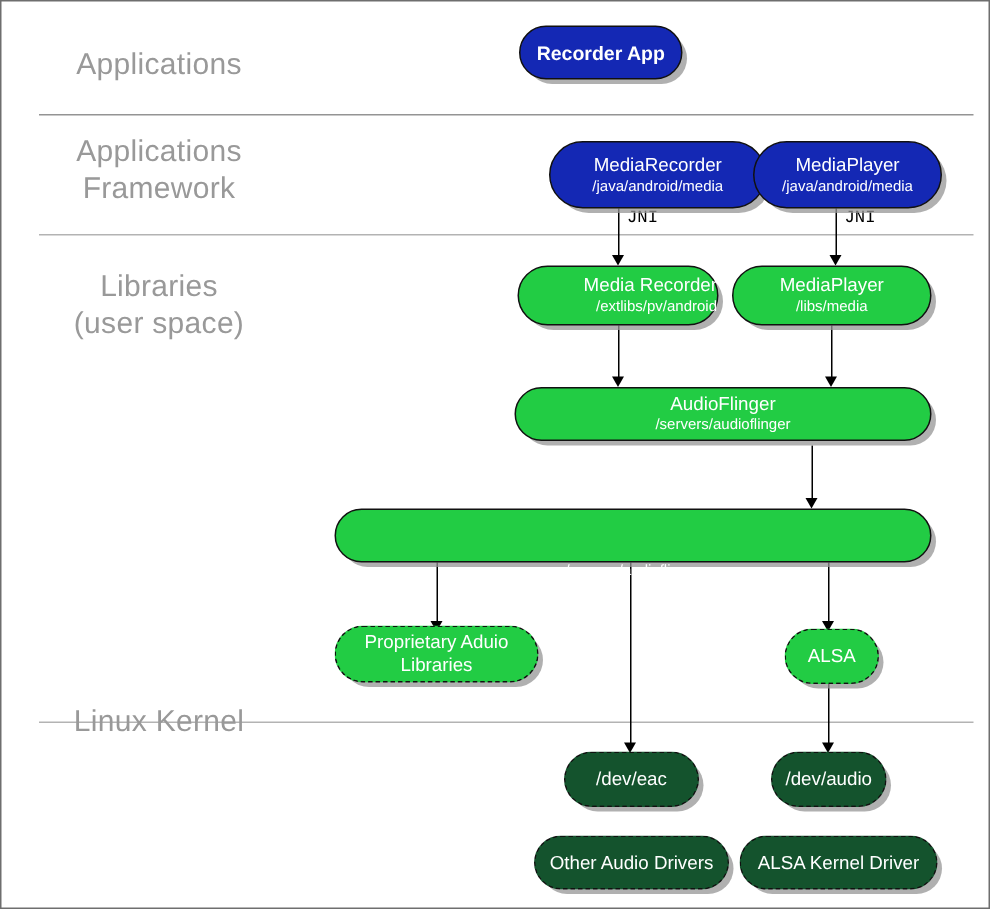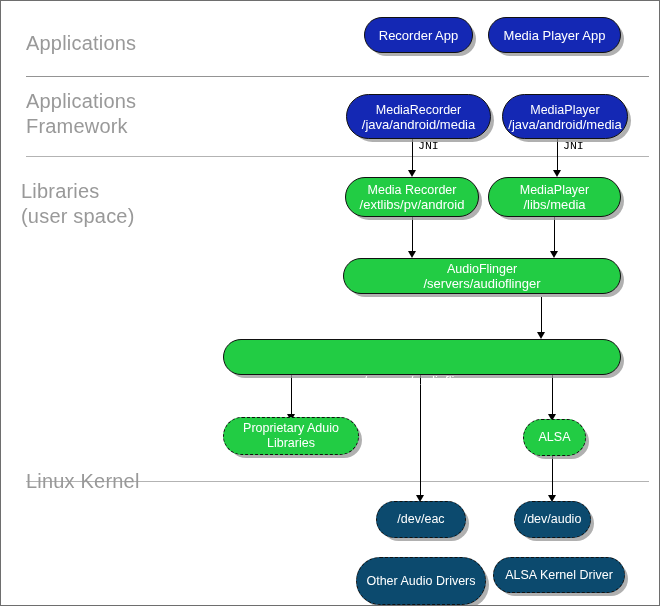--- a/index.html
+++ b/index.html
@@ -25,21 +25,21 @@
     height: 0;
     border-top: 1px solid #b3b3b3;
   }
   .divider.strong { border-top: 1px solid #949494; }
 
   .layer-label {
     position: absolute;
     color: #999999;
     font-size: 20px;
     line-height: 25px;
-    text-align: left;
+    text-align: center;
     white-space: pre-line;
     letter-spacing: 0.2px;
   }
 
   
   .node {
     position: absolute;
     box-sizing: border-box;
     border-radius: 999px;
     display: flex;
@@ -52,27 +52,27 @@
     box-shadow: 4px 4px 0 -1px rgba(150,150,150,0.75);
     z-index: 3;
   }
   .node .title {
     font-size: 12.5px;
     line-height: 15px;
     white-space: nowrap;
   }
   .node .title.big { font-size: 13px; }
   .node .sub {
-    font-size: 13px;
+    font-size: 10px;
     line-height: 13px;
     white-space: nowrap;
   }
   .node.blue  { background: #1428b4; }
   .node.green { background: #22cc44; }
-  .node.red   { background: #0c4a6e; }
+  .node.red   { background: #14532d; }
   .node.dashed { border: 1px dashed #111111; }
   .node.two-line .title { line-height: 15px; }
 
   
   .vline {
     position: absolute;
     width: 0;
     border-left: 1.4px solid #000000;
     z-index: 1;
   }
@@ -105,47 +105,44 @@
   <div class="layer-label" style="left:25px; top:30px; width:160px;">Applications</div>
 
   <div class="layer-label" style="left:25px; top:88px; width:160px;">Applications
 Framework</div>
 
   <div class="layer-label" style="left:20px; top:178px; width:170px;">Libraries
 (user space)</div>
 
   <div class="layer-label" style="left:25px; top:468px; width:160px;">Linux Kernel</div>
 
-  <div class="node blue" style="left:363px; top:16px; width:109px; height:36px;">
+  <div class="node blue" style="left:345px; top:16px; width:109px; height:36px;font-weight:bold;">
     <span class="title big">Recorder App</span>
   </div>
 
-  <div class="node blue" style="left:487px; top:16px; width:133px; height:36px;">
-    <span class="title big">Media Player App</span>
-  </div>
-
-  <div class="node blue" style="left:345px; top:93px; width:145px; height:45px;">
+
+  <div class="node blue" style="left:365px; top:93px; width:145px; height:45px;">
     <span class="title">MediaRecorder</span>
     <span class="sub">/java/android/media</span>
   </div>
 
   <div class="node blue" style="left:501px; top:93px; width:126px; height:45px;">
     <span class="title">MediaPlayer</span>
     <span class="sub">/java/android/media</span>
   </div>
 
   <div class="vline" style="left:411px; top:138px; height:34px;"></div>
   <div class="arrowhead" style="left:406.5px; top:169px;"></div>
   <div class="edge-label" style="left:417px; top:138px;">JNI</div>
 
   <div class="vline" style="left:556px; top:138px; height:34px;"></div>
   <div class="arrowhead" style="left:551.5px; top:169px;"></div>
   <div class="edge-label" style="left:562px; top:138px;">JNI</div>
 
-  <div class="node green" style="left:344px; top:176px; width:134px; height:40px;">
+  <div class="node green" style="left:344px; top:176px; width:134px; height:40px;align-items:flex-end;">
     <span class="title">Media Recorder</span>
     <span class="sub">/extlibs/pv/android</span>
   </div>
 
   <div class="node green" style="left:487px; top:176px; width:133px; height:40px;">
     <span class="title">MediaPlayer</span>
     <span class="sub">/libs/media</span>
   </div>
 
   <div class="vline" style="left:411px; top:216px; height:36px;"></div>
@@ -189,21 +186,21 @@
   <div class="arrowhead" style="left:546.5px; top:494px;"></div>
 
   <div class="node red dashed" style="left:375px; top:500px; width:90px; height:37px;">
     <span class="title">/dev/eac</span>
   </div>
 
   <div class="node red dashed" style="left:513px; top:500px; width:77px; height:37px;">
     <span class="title">/dev/audio</span>
   </div>
 
-  <div class="node red dashed" style="left:355px; top:556px; width:130px; height:48px;">
+  <div class="node red dashed" style="left:355px; top:556px; width:130px; height:36px;">
     <span class="title">Other Audio Drivers</span>
   </div>
 
   <div class="node red dashed" style="left:492px; top:556px; width:132px; height:36px;">
     <span class="title">ALSA Kernel Driver</span>
   </div>
 
 </div>
 
 </body></html>

